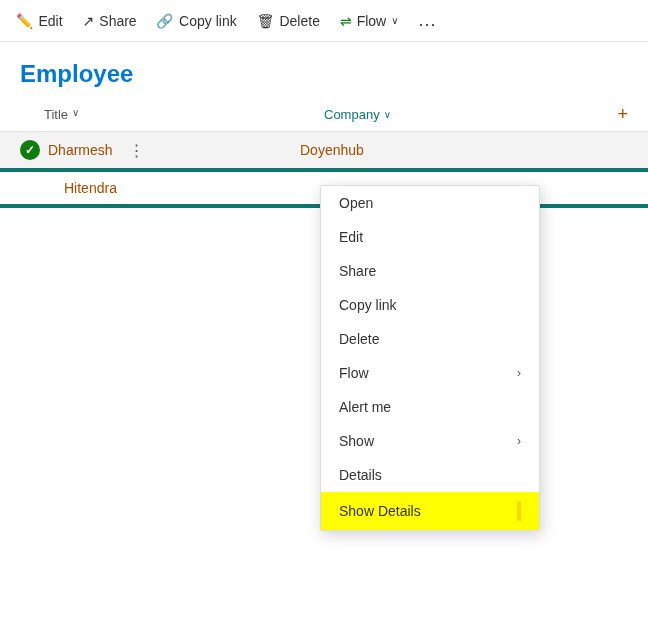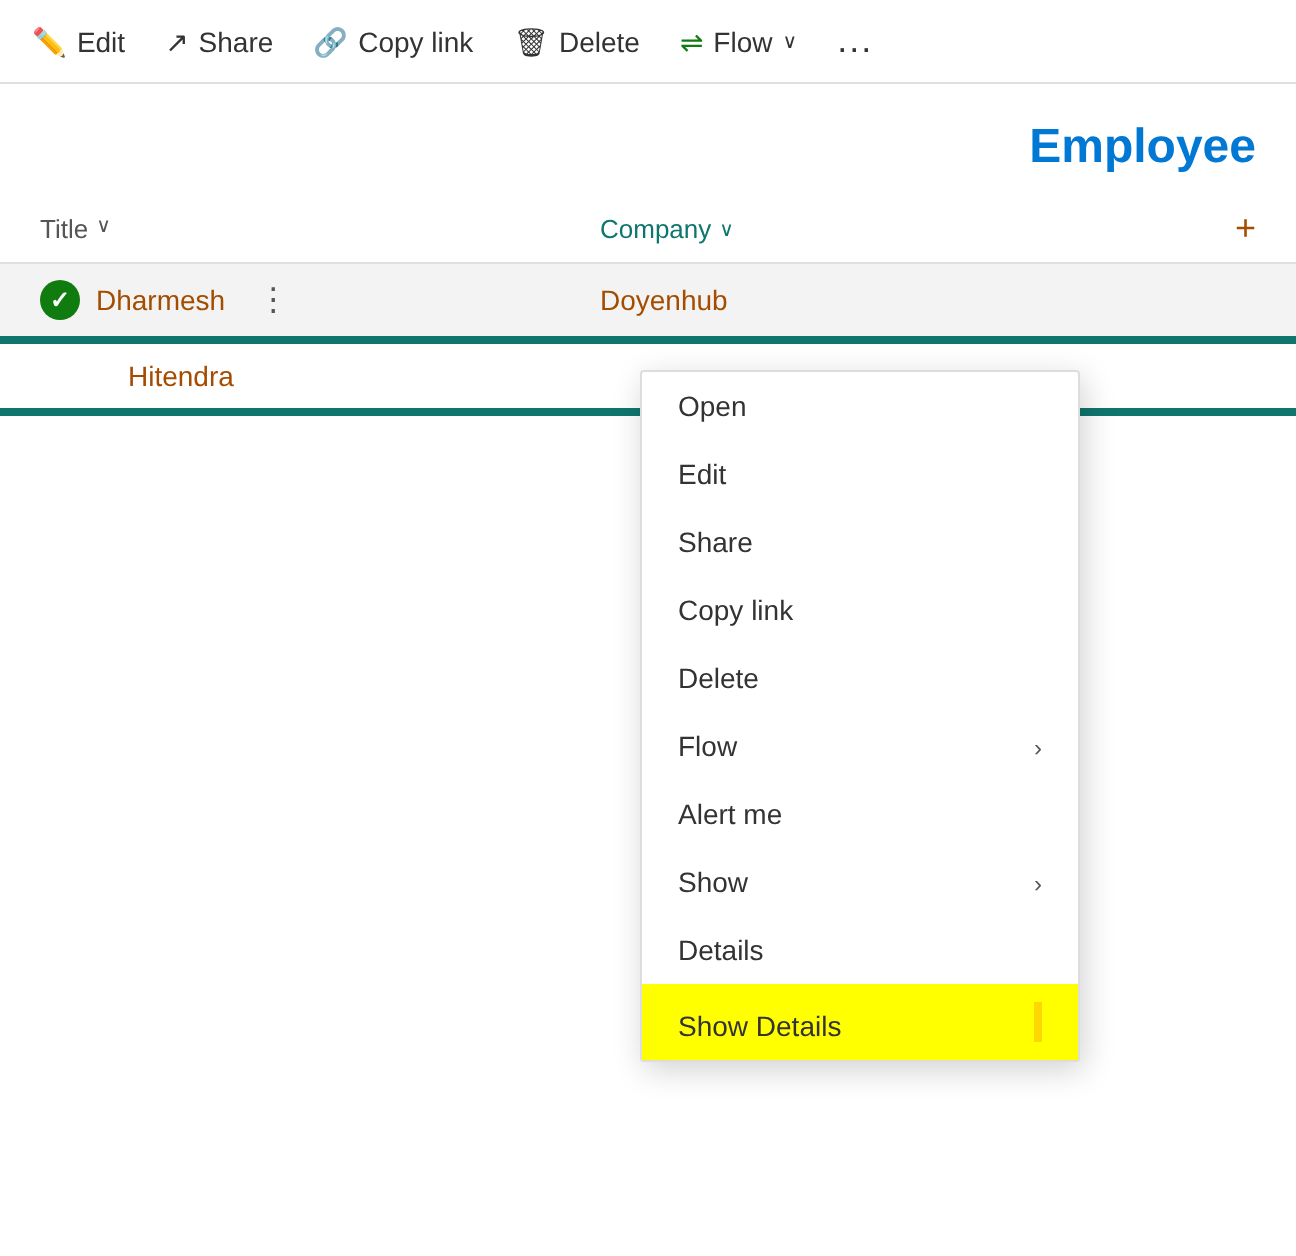--- a/index.html
+++ b/index.html
@@ -39,37 +39,37 @@
       color: #333;
       letter-spacing: 1px;
     }
 
     
     .page-title {
       padding: 18px 20px 10px 20px;
       font-size: 24px;
       font-weight: 600;
       color: #0078d4;
-      text-align: right;
     }
 
     
     .list-header {
       display: flex;
       align-items: center;
       padding: 6px 20px;
       border-bottom: 1px solid #e0e0e0;
       font-size: 13px;
       color: #555;
     }
     .list-header .col-title {
       flex: 0 0 280px;
       display: flex;
       align-items: flex-start;
       gap: 4px;
+      margin-left: 24px;
     }
     .list-header .col-company {
       flex: 1;
       display: flex;
       align-items: center;
       gap: 4px;
       color: #0f766e;
     }
     .list-header .col-add {
       margin-left: auto;
@@ -140,21 +140,21 @@
       z-index: 100;
       width: 220px;
       border-radius: 2px;
     }
     .context-menu-item {
       padding: 9px 18px;
       cursor: pointer;
       font-size: 14px;
       color: #333;
       display: flex;
-      align-items: flex-end;
+      align-items: center;
       justify-content: space-between;
     }
     .context-menu-item.highlighted-item {
       background: #ffff00;
     }
     .chevron-right {
       font-size: 12px;
       color: #555;
     }
     .highlight-marker {

